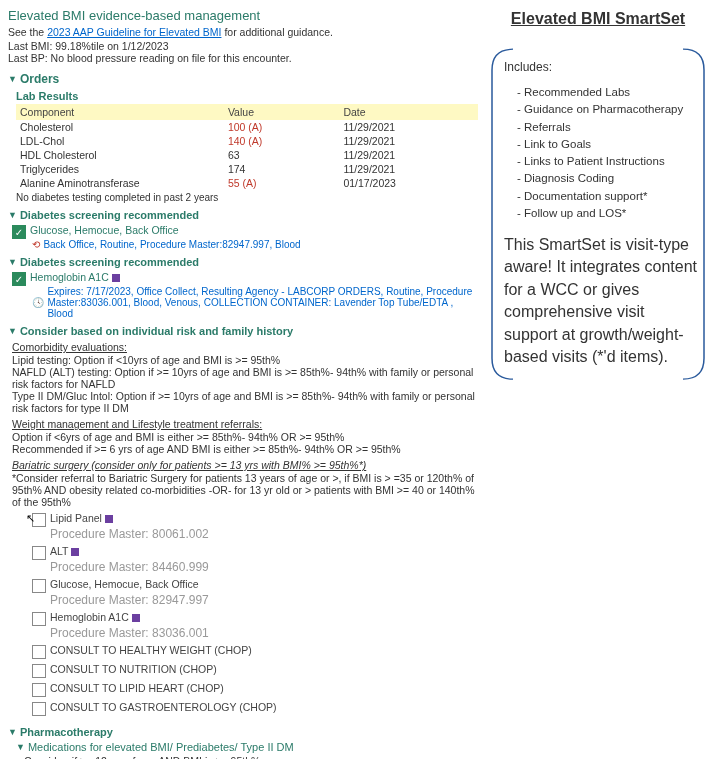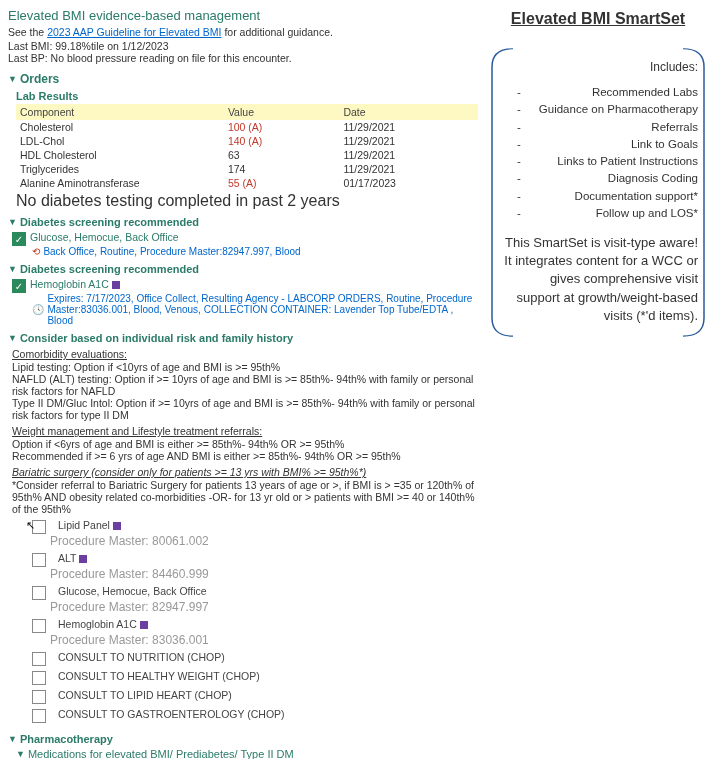--- a/index.html
+++ b/index.html
@@ -24,43 +24,43 @@
     color: #2b7b69; font-size: 12px; font-weight: bold;
     display: flex; align-items: center; gap: 3px;
     margin-top: 8px; margin-bottom: 4px; cursor: pointer;
   }
   .sub-hdr { color: #2b7b69; font-size: 11px; font-weight: bold; margin: 6px 0 3px 0; cursor:pointer; display:flex; align-items:center; gap:3px;}
   .caret { font-size: 9px; color: #2b7b69; }
   .lab-table { width: 100%; border-collapse: collapse; font-size: 10.5px; }
   .lab-table th { text-align: left; background: #fef9c3; padding: 2px 4px; font-weight: normal; color:#444;}
   .lab-table td { padding: 1px 4px; }
   .red { color: #c0392b; }
-  .note { font-size: 16px; margin: 2px 0 6px 0; }
+  .note { font-size: 10px; margin: 2px 0 6px 0; }
   .chk-row { display: flex; align-items: flex-start; gap: 4px; margin: 2px 0 0 4px; }
   .chk { width: 12px; height: 12px; border: 1px solid #888; display:inline-flex; align-items:center; justify-content:center; font-size:10px; color:#fff; flex-shrink:0; margin-top:1px;}
   .chk.checked { background: #2b8a5c; border-color:#2b8a5c; }
   .chk-lbl { color: #2b7b69; font-size: 10.5px; }
   .swatch { display:inline-block; width:8px; height:8px; background:#6b3fa0; margin-left:3px; vertical-align:middle;}
   .detail-row { margin-left: 24px; font-size: 10px; color: #888; display:flex; align-items:center; gap:3px;}
   .detail-link { color:#0066cc; }
   .back-icon { color:#c0392b; font-size:10px; }
   .clock-icon { color:#d4a017; font-size:10px; }
   .block { margin: 4px 0 0 4px; font-size:10.5px; }
   .block-title { text-decoration: underline; margin-bottom:1px;}
   .block-body { color:#333; }
   .indent-list { margin: 2px 0 0 24px; }
-  .ord-item { margin: 4px 0 0 0; display:flex; align-items:flex-start; gap:12px;}
+  .ord-item { margin: 4px 0 0 0; display:flex; align-items:flex-start; gap:4px;}
   .ord-label { font-size:10.5px; color:#444; }
   .ord-proc { font-size:12px; color:#999; margin-left:18px; }
   .right-title { font-size:16px; font-weight:bold; text-align:center; margin-bottom:18px;text-decoration:underline; }
-  .bracket-box { position:relative; padding: 14px 10px 14px 16px; text-align: right; }
+  .bracket-box { position:relative; padding: 14px 10px 14px 16px; }
   .bracket-svg { position:absolute; top:0; left:0; width:100%; height:100%; pointer-events:none;}
   .inc-hdr { font-size:12px; margin-bottom:10px; }
   .inc-list { list-style-type:'- '; padding-left:20px; margin:0 0 12px 0; font-size:11.5px; line-height:1.5;}
-  .inc-note { font-size:13px; line-height:1.4; }
+  .inc-note { font-size:16px; line-height:1.4; }
   .cursor-ptr { position:absolute; left:-6px; top:0; font-size:11px; color:#000;}
 </style>
 </head>
 <body>
 
 <div class="left-col">
 
   <div class="title-hdr">Elevated BMI evidence-based management</div>
   <div class="guide-line small">
     <span>See the </span>
@@ -179,25 +179,25 @@
         <span class="ord-label">Glucose, Hemocue, Back Office</span>
       </div>
       <div class="ord-proc">Procedure Master: 82947.997</div>
       <div class="ord-item">
         <span class="chk"></span>
         <span class="ord-label">Hemoglobin A1C<span class="swatch"></span></span>
       </div>
       <div class="ord-proc">Procedure Master: 83036.001</div>
       <div class="ord-item">
         <span class="chk"></span>
+        <span class="ord-label">CONSULT TO HEALTHY WEIGHT (CHOP)</span>
+      </div>
+      <div class="ord-item">
+        <span class="chk"></span>
         <span class="ord-label">CONSULT TO NUTRITION (CHOP)</span>
-      </div>
-      <div class="ord-item">
-        <span class="chk"></span>
-        <span class="ord-label">CONSULT TO HEALTHY WEIGHT (CHOP)</span>
       </div>
       <div class="ord-item">
         <span class="chk"></span>
         <span class="ord-label">CONSULT TO LIPID HEART (CHOP)</span>
       </div>
       <div class="ord-item">
         <span class="chk"></span>
         <span class="ord-label">CONSULT TO GASTROENTEROLOGY (CHOP)</span>
       </div>
     </div>

